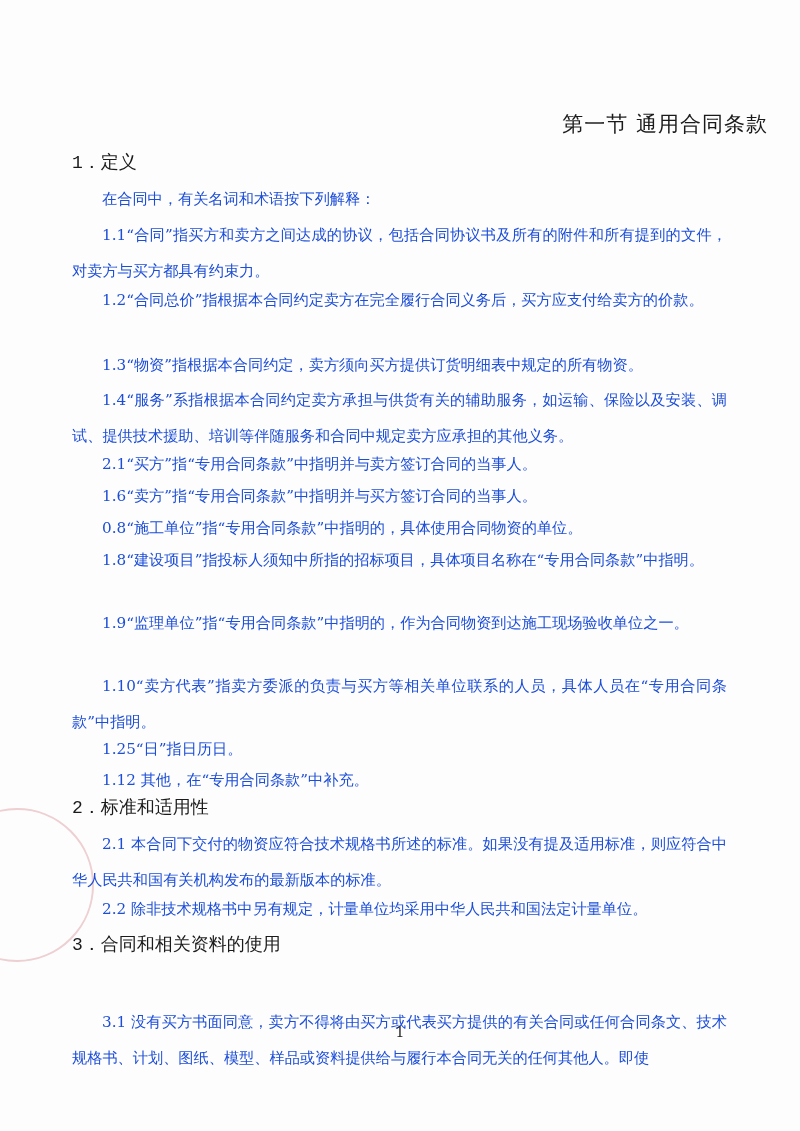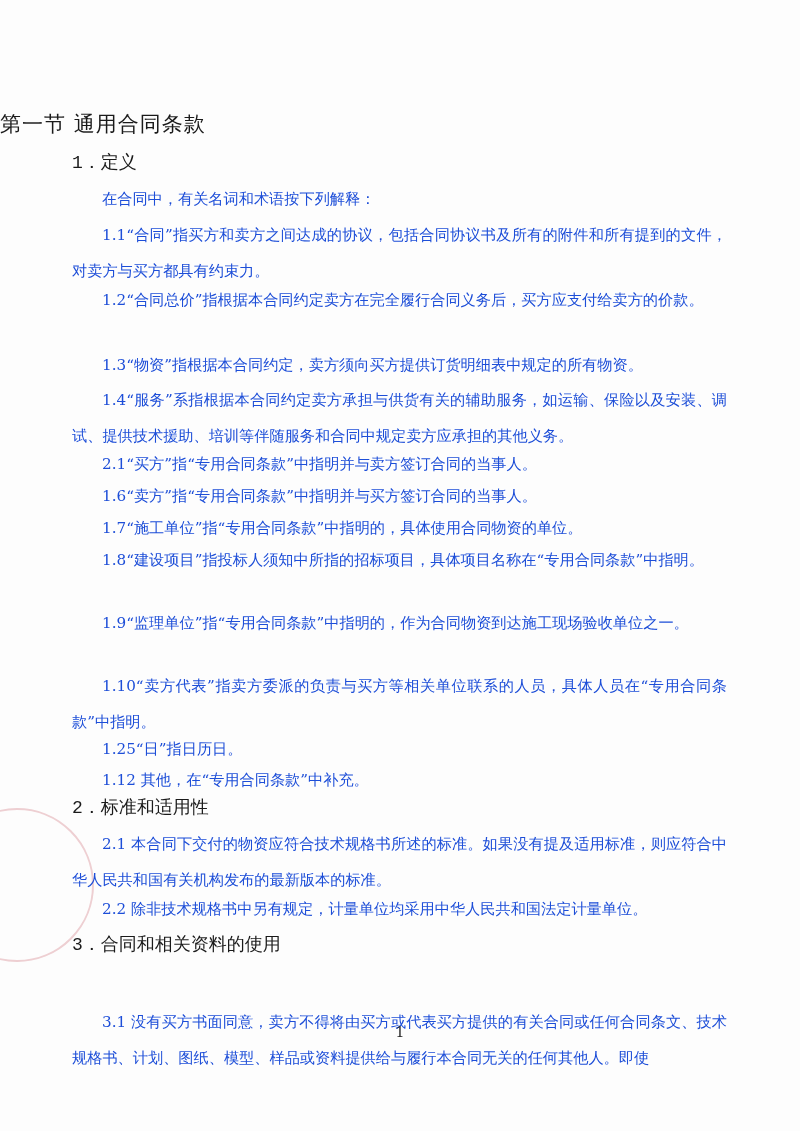--- a/index.html
+++ b/index.html
@@ -5,21 +5,21 @@
   html, body { margin: 0; padding: 0; }
   body {
     width: 800px; height: 1131px; background: #fdfdfd; position: relative; overflow: hidden;
     font-family: "DejaVu Serif", "Liberation Serif", serif; color: #222;
   }
   .stamp {
     position: absolute; left: -60px; top: 808px; width: 150px; height: 150px;
     border: 2px solid rgba(210,120,130,0.35); border-radius: 50%;
   }
   .title {
-    position: absolute; top: 110px; left: 0; width: 768px; text-align: left;
+    position: absolute; top: 110px; left: 0; width: 768px; text-align: right;
     font-size: 21px; letter-spacing: 1px; color: #1a1a1a;
   }
   .h {
     position: absolute; left: 72px; font-size: 18px; color: #1a1a1a;
     font-family: Liberation Mono, monospace;
   }
   .p {
     position: absolute; left: 72px; width: 655px; font-size: 15.2px; line-height: 36px;
     text-indent: 30px; color: #1d4ed8; text-align: justify;
   }
@@ -35,21 +35,21 @@
 <div class="title">第一节  通用合同条款</div>
 
 <div class="h" style="top:150px">1．定义</div>
 <div class="p" style="top:181px">在合同中，有关名词和术语按下列解释：</div>
 <div class="p" style="top:217px">1.1“合同”指买方和卖方之间达成的协议，包括合同协议书及所有的附件和所有提到的文件，对卖方与买方都具有约束力。</div>
 <div class="p" style="top:282px">1.2“合同总价”指根据本合同约定卖方在完全履行合同义务后，买方应支付给卖方的价款。</div>
 <div class="p" style="top:347px">1.3“物资”指根据本合同约定，卖方须向买方提供订货明细表中规定的所有物资。</div>
 <div class="p" style="top:382px">1.4“服务”系指根据本合同约定卖方承担与供货有关的辅助服务，如运输、保险以及安装、调试、提供技术援助、培训等伴随服务和合同中规定卖方应承担的其他义务。</div>
 <div class="p" style="top:446px">2.1“买方”指“专用合同条款”中指明并与卖方签订合同的当事人。</div>
 <div class="p" style="top:478px">1.6“卖方”指“专用合同条款”中指明并与买方签订合同的当事人。</div>
-<div class="p" style="top:510px">1.7“施工单位”指“专用合同条款”中指明的，具体使用合同物资的单位。</div>
+<div class="p" style="top:510px">0.8“施工单位”指“专用合同条款”中指明的，具体使用合同物资的单位。</div>
 <div class="p" style="top:542px">1.8“建设项目”指投标人须知中所指的招标项目，具体项目名称在“专用合同条款”中指明。</div>
 <div class="p" style="top:605px">1.9“监理单位”指“专用合同条款”中指明的，作为合同物资到达施工现场验收单位之一。</div>
 <div class="p" style="top:668px">1.10“卖方代表”指卖方委派的负责与买方等相关单位联系的人员，具体人员在“专用合同条款”中指明。</div>
 <div class="p" style="top:731px">1.25“日”指日历日。</div>
 <div class="p" style="top:762px">1.12 其他，在“专用合同条款”中补充。</div>
 
 <div class="h" style="top:795px">2．标准和适用性</div>
 <div class="p" style="top:826px">2.1 本合同下交付的物资应符合技术规格书所述的标准。如果没有提及适用标准，则应符合中华人民共和国有关机构发布的最新版本的标准。</div>
 <div class="p" style="top:891px">2.2 除非技术规格书中另有规定，计量单位均采用中华人民共和国法定计量单位。</div>
 

